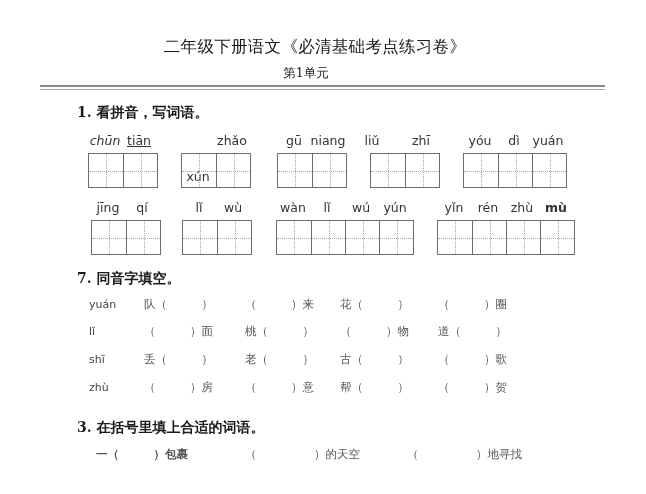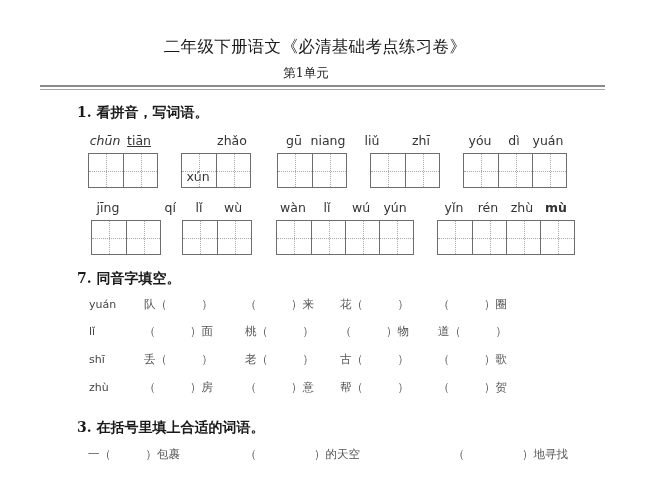--- a/index.html
+++ b/index.html
@@ -91,21 +91,21 @@
     </div>
     <div class="py" style="left: 460px; top: 133px;">yóu</div>
     <div class="py" style="left: 494px; top: 133px;">dì</div>
     <div class="py" style="left: 528px; top: 133px;">yuán</div>
     <div class="grid-box" style="left: 463px; top: 153px;">
       <div class="cell"></div>
       <div class="cell"></div>
       <div class="cell"></div>
     </div>
     <div class="py" style="left: 88px; top: 200px;">jīng</div>
-    <div class="py" style="left: 136px; top: 200px; text-align: right;">qí</div>
+    <div class="py" style="left: 122px; top: 200px;">qí</div>
     <div class="grid-box" style="left: 91px; top: 220px;">
       <div class="cell"></div>
       <div class="cell"></div>
     </div>
     <div class="py" style="left: 179px; top: 200px;">lǐ</div>
     <div class="py" style="left: 213px; top: 200px;">wù</div>
     <div class="grid-box" style="left: 182px; top: 220px;">
       <div class="cell"></div>
       <div class="cell"></div>
     </div>
@@ -150,16 +150,16 @@
     <div class="s2-item" style="left: 438px; top: 352px;">（　　　）歌</div>
     <div class="s2-py" style="left: 89px; top: 381px;">zhù</div>
     <div class="s2-item" style="left: 144px; top: 380px;">（　　　）房</div>
     <div class="s2-item" style="left: 245px; top: 380px;">（　　　）意</div>
     <div class="s2-item" style="left: 340px; top: 380px;">帮（　　　）</div>
     <div class="s2-item" style="left: 438px; top: 380px;">（　　　）贺</div>
   </div>
 
 <div class="abs sec-title" style="top:419px;">3. 在括号里填上合适的词语。</div>
 <div id="s3">
-    <div class="s3-item" style="left: 88px; top: 447px;">一（　　　）包裹</div>
+    <div class="s3-item" style="left: 96px; top: 447px; font-weight: bold;">一（　　　）包裹</div>
     <div class="s3-item" style="left: 245px; top: 447px;">（　　　　　）的天空</div>
-    <div class="s3-item" style="left: 407px; top: 447px; margin-left: 46px;">（　　　　　）地寻找</div>
+    <div class="s3-item" style="left: 407px; top: 447px;">（　　　　　）地寻找</div>
   </div>
 
 </body></html>

